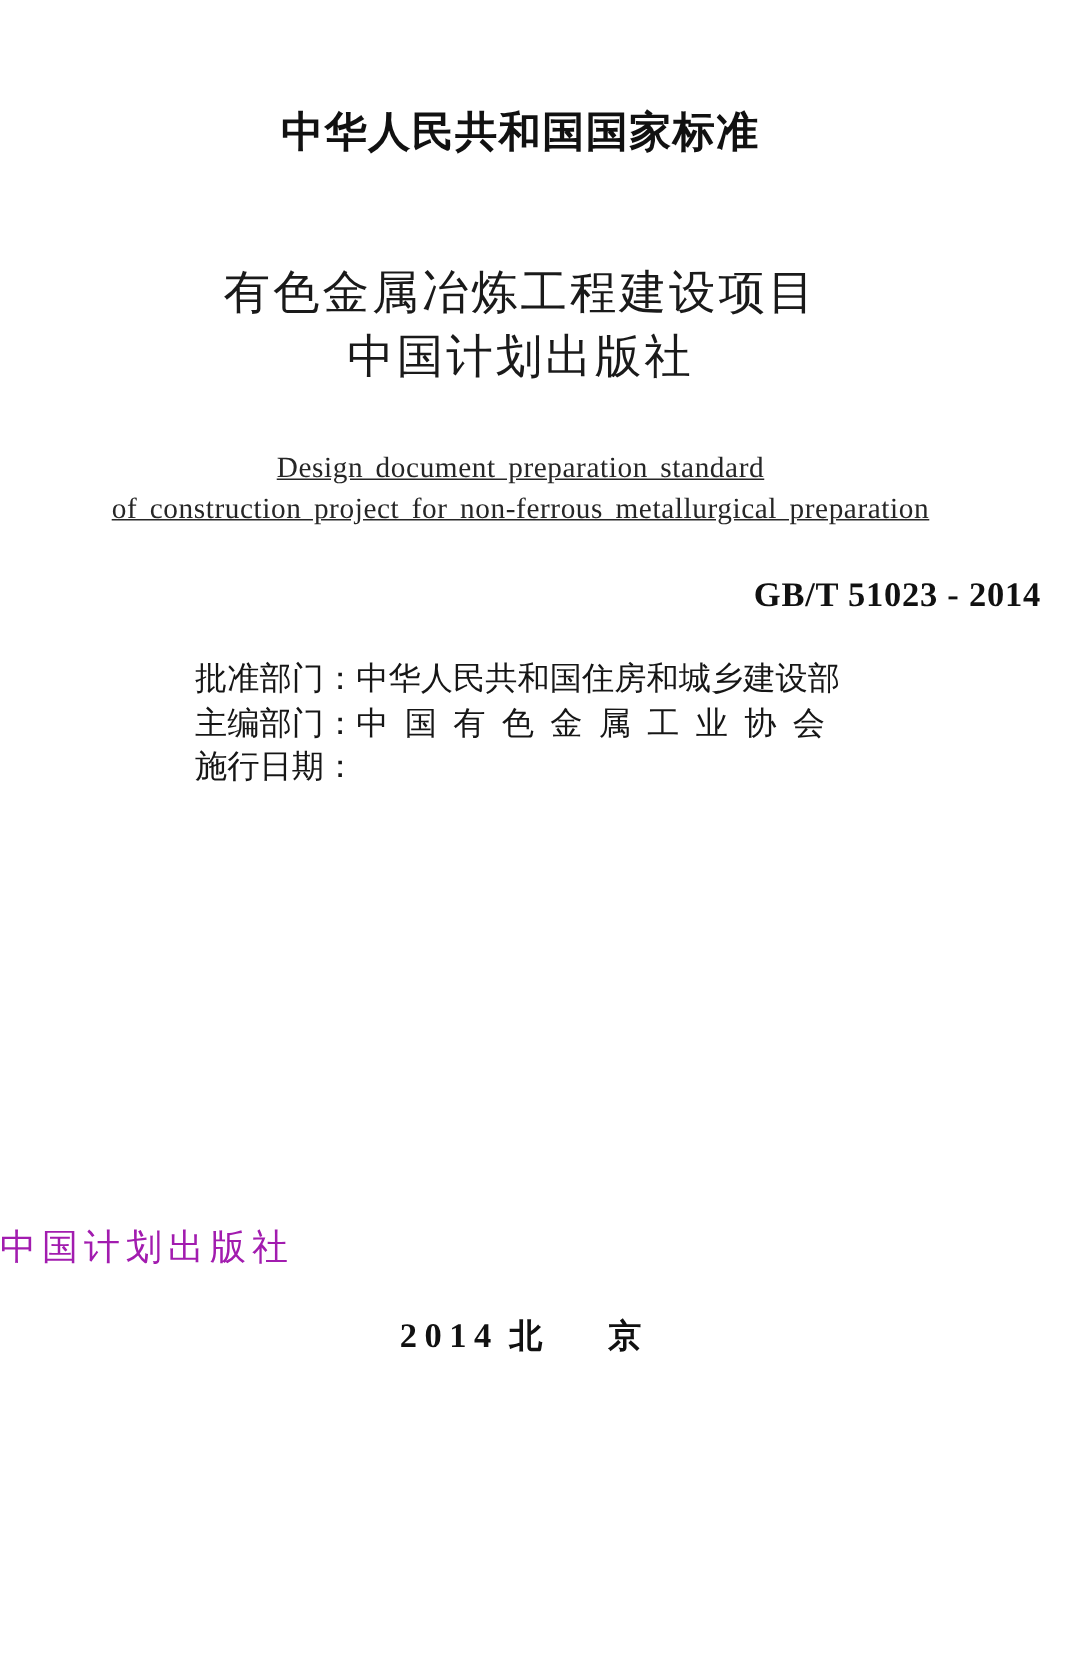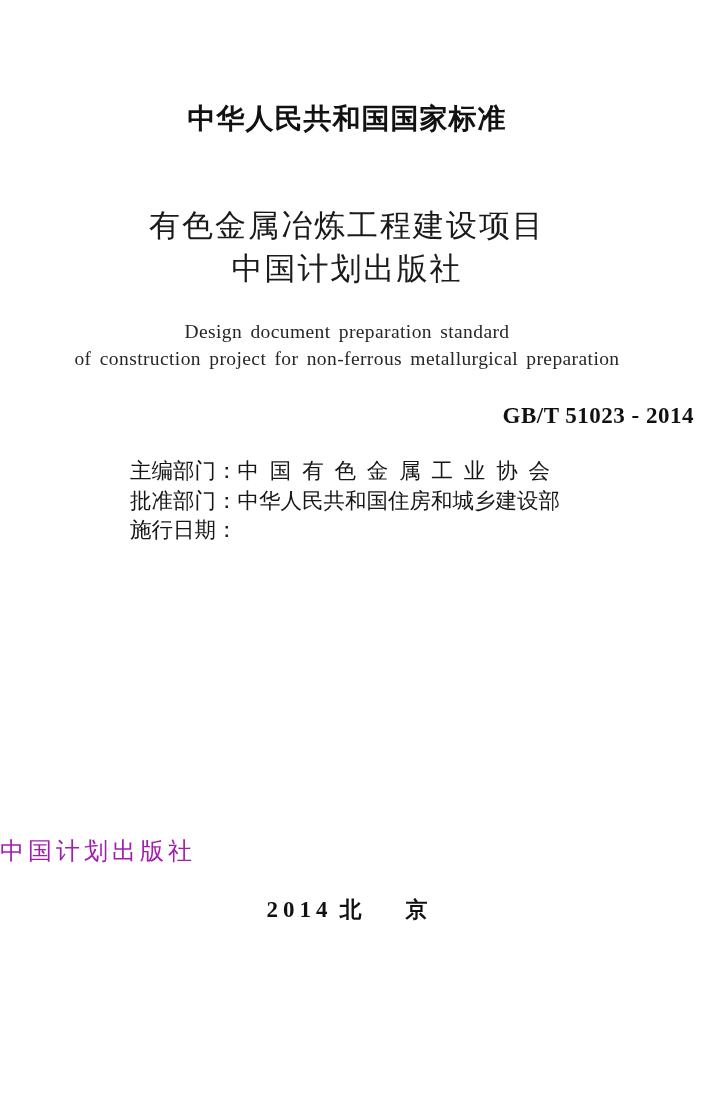--- a/index.html
+++ b/index.html
@@ -12,21 +12,21 @@
     width: 720px;
     height: 1105px;
     background: #ffffff;
     color: #1b1b1b;
     overflow: hidden;
     font-family: "Liberation Serif", "DejaVu Serif", serif;
   }
   
   .content {
     width: 694px;
-    padding-top: 104px;
+    padding-top: 73px;
     box-sizing: border-box;
   }
 
   .kind-heading {
     margin: 0;
     text-align: center;
     font-family: "DejaVu Sans", "Liberation Sans", sans-serif;
     font-weight: bold;
     font-size: 28px;
     line-height: 30px;
@@ -38,27 +38,28 @@
     margin-top: 70px;
     text-align: center;
     font-size: 31px;
     line-height: 43px;
     letter-spacing: 2px;
     font-weight: 400;
     color: #1a1a1a;
   }
 
   .title-en-block {
-    margin-top: 28px;
+    margin-top: 40px;
     text-align: center;
     font-size: 19.5px;
     line-height: 27px;
     letter-spacing: 0.4px;
     word-spacing: 3px;
     color: #262626;
+    text-decoration: underline;
   }
 
   .standard-code {
     margin-top: 29px;
     text-align: right;
     font-weight: bold;
     font-size: 23px;
     line-height: 30px;
     letter-spacing: 0.5px;
     color: #111111;
@@ -133,26 +134,26 @@
 
     <div class="title-en-block">
       <div>Design document preparation standard</div>
       <div>of construction project for non-ferrous metallurgical preparation</div>
     </div>
 
     <div class="standard-code">GB/T 51023 - 2014</div>
 
     <div class="details-block">
       <div class="detail-row">
+        <span class="detail-label">批准部门：</span>
+        <span class="detail-value">中华人民共和国住房和城乡建设部</span>
+      </div>
+      <div class="detail-row">
         <span class="detail-label">主编部门：</span>
         <span class="detail-value justified">中 国 有 色 金 属 工 业 协 会</span>
-      </div>
-      <div class="detail-row">
-        <span class="detail-label">批准部门：</span>
-        <span class="detail-value">中华人民共和国住房和城乡建设部</span>
       </div>
       <div class="detail-row">
         <span class="detail-label">施行日期：</span>
       </div>
     </div>
 
     <div class="publisher">中国计划出版社</div>
 
     <div class="edition-line">
       <span class="edition-year">2014</span>

